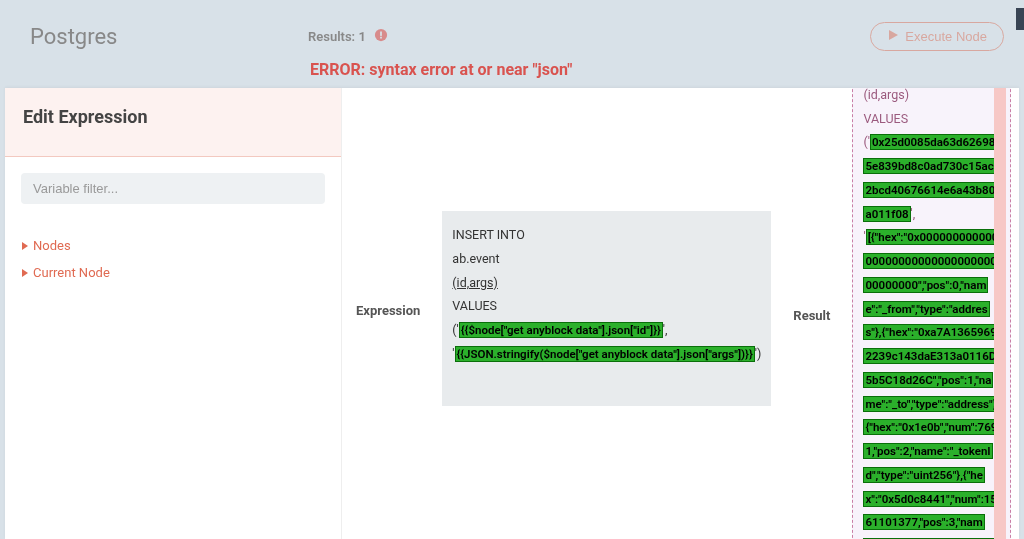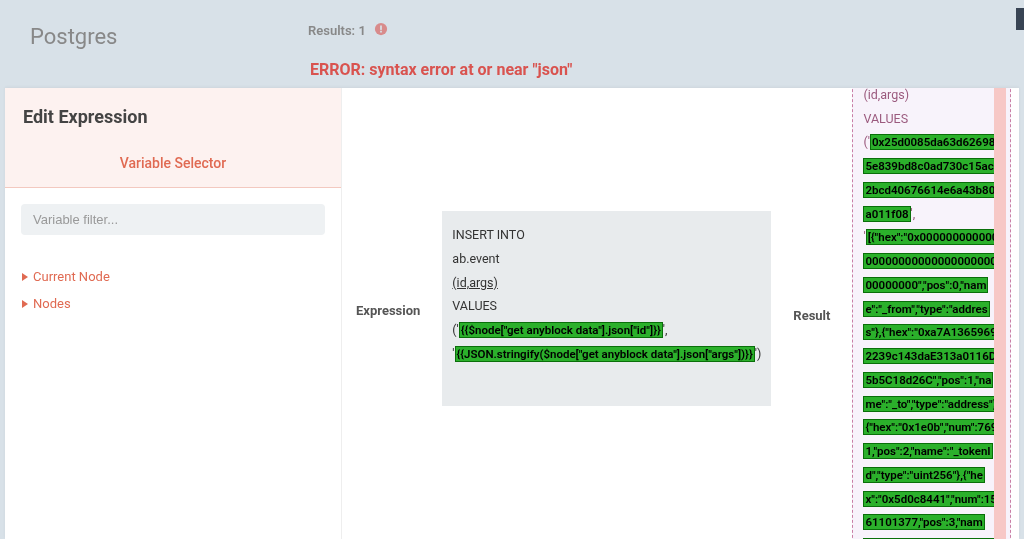--- a/index.html
+++ b/index.html
@@ -86,21 +86,21 @@
     }
     .left-top {
       background: #fdf2f0;
       padding: 18px 18px 10px 18px;
       border-bottom: 1px solid #f3c9c0;
     }
     .edit-exp-title {
       font-size: 18px;
       font-weight: 700;
       color: #444;
-      margin-bottom: 28px;
+      margin-bottom: 19px;
     }
     .var-selector-label {
       text-align: center;
       color: #e06a52;
       font-size: 14px;
       font-weight: 500;
       padding-bottom: 6px;
     }
     .left-body {
       padding: 16px;
@@ -210,49 +210,56 @@
   <div class="results-label">
     <span>Results: 1</span>
     <span class="warn-icon">
       <svg viewBox="0 0 16 16">
           <circle cx="8" cy="8" r="7"></circle>
           <rect x="7" y="4" width="2" height="5" fill="#d8e1e8"></rect>
           <rect x="7" y="10" width="2" height="2" fill="#d8e1e8"></rect>
         </svg>
     </span>
   </div>
+  <button class="execute-btn">
+    <span>
+      <svg viewBox="0 0 12 12">
+          <polygon points="2,1 11,6 2,11"></polygon>
+        </svg>
+    </span>
+    <span>Execute Node</span>
+  </button>
 </div>
 
 <div class="bg-error">ERROR: syntax error at or near "json"</div>
 
 <div class="dark-strip"></div>
 
 <div class="modal">
   <div class="left-panel">
     <div class="left-top">
       <div class="edit-exp-title">Edit Expression</div>
-      <div class="var-selector-label">Variable Selector</div>
     </div>
     <div class="left-body">
       <input class="filter-input" placeholder="Variable filter..." style="">
       <div class="tree-item">
         <span class="chev">
           <svg viewBox="0 0 8 8">
               <polygon points="1,0 7,4 1,8"></polygon>
             </svg>
         </span>
-        <span>Current Node</span>
+        <span>Nodes</span>
       </div>
       <div class="tree-item">
         <span class="chev">
           <svg viewBox="0 0 8 8">
               <polygon points="1,0 7,4 1,8"></polygon>
             </svg>
         </span>
-        <span>Nodes</span>
+        <span>Current Node</span>
       </div>
     </div>
   </div>
 
   <div class="right-panel">
     <div class="section-label">Expression</div>
     <div class="expr-box">
       <div class="expr-line">INSERT INTO</div>
       <div class="expr-line">ab.event</div>
       <div class="expr-line"><span class="underline">(id,args)</span></div>

